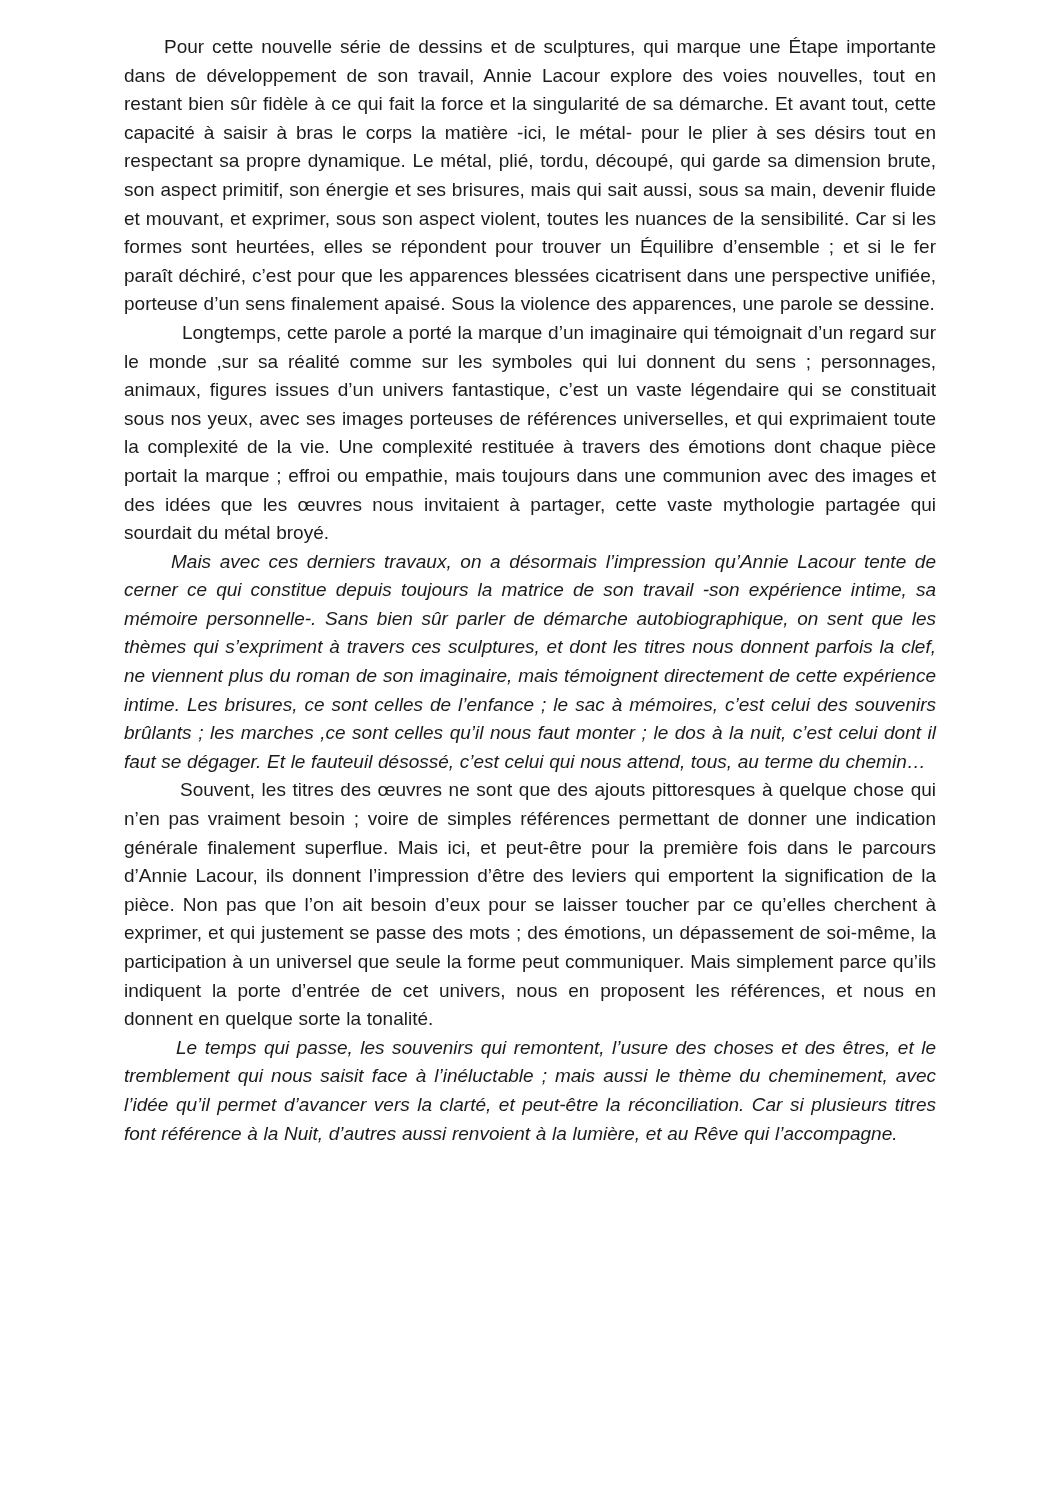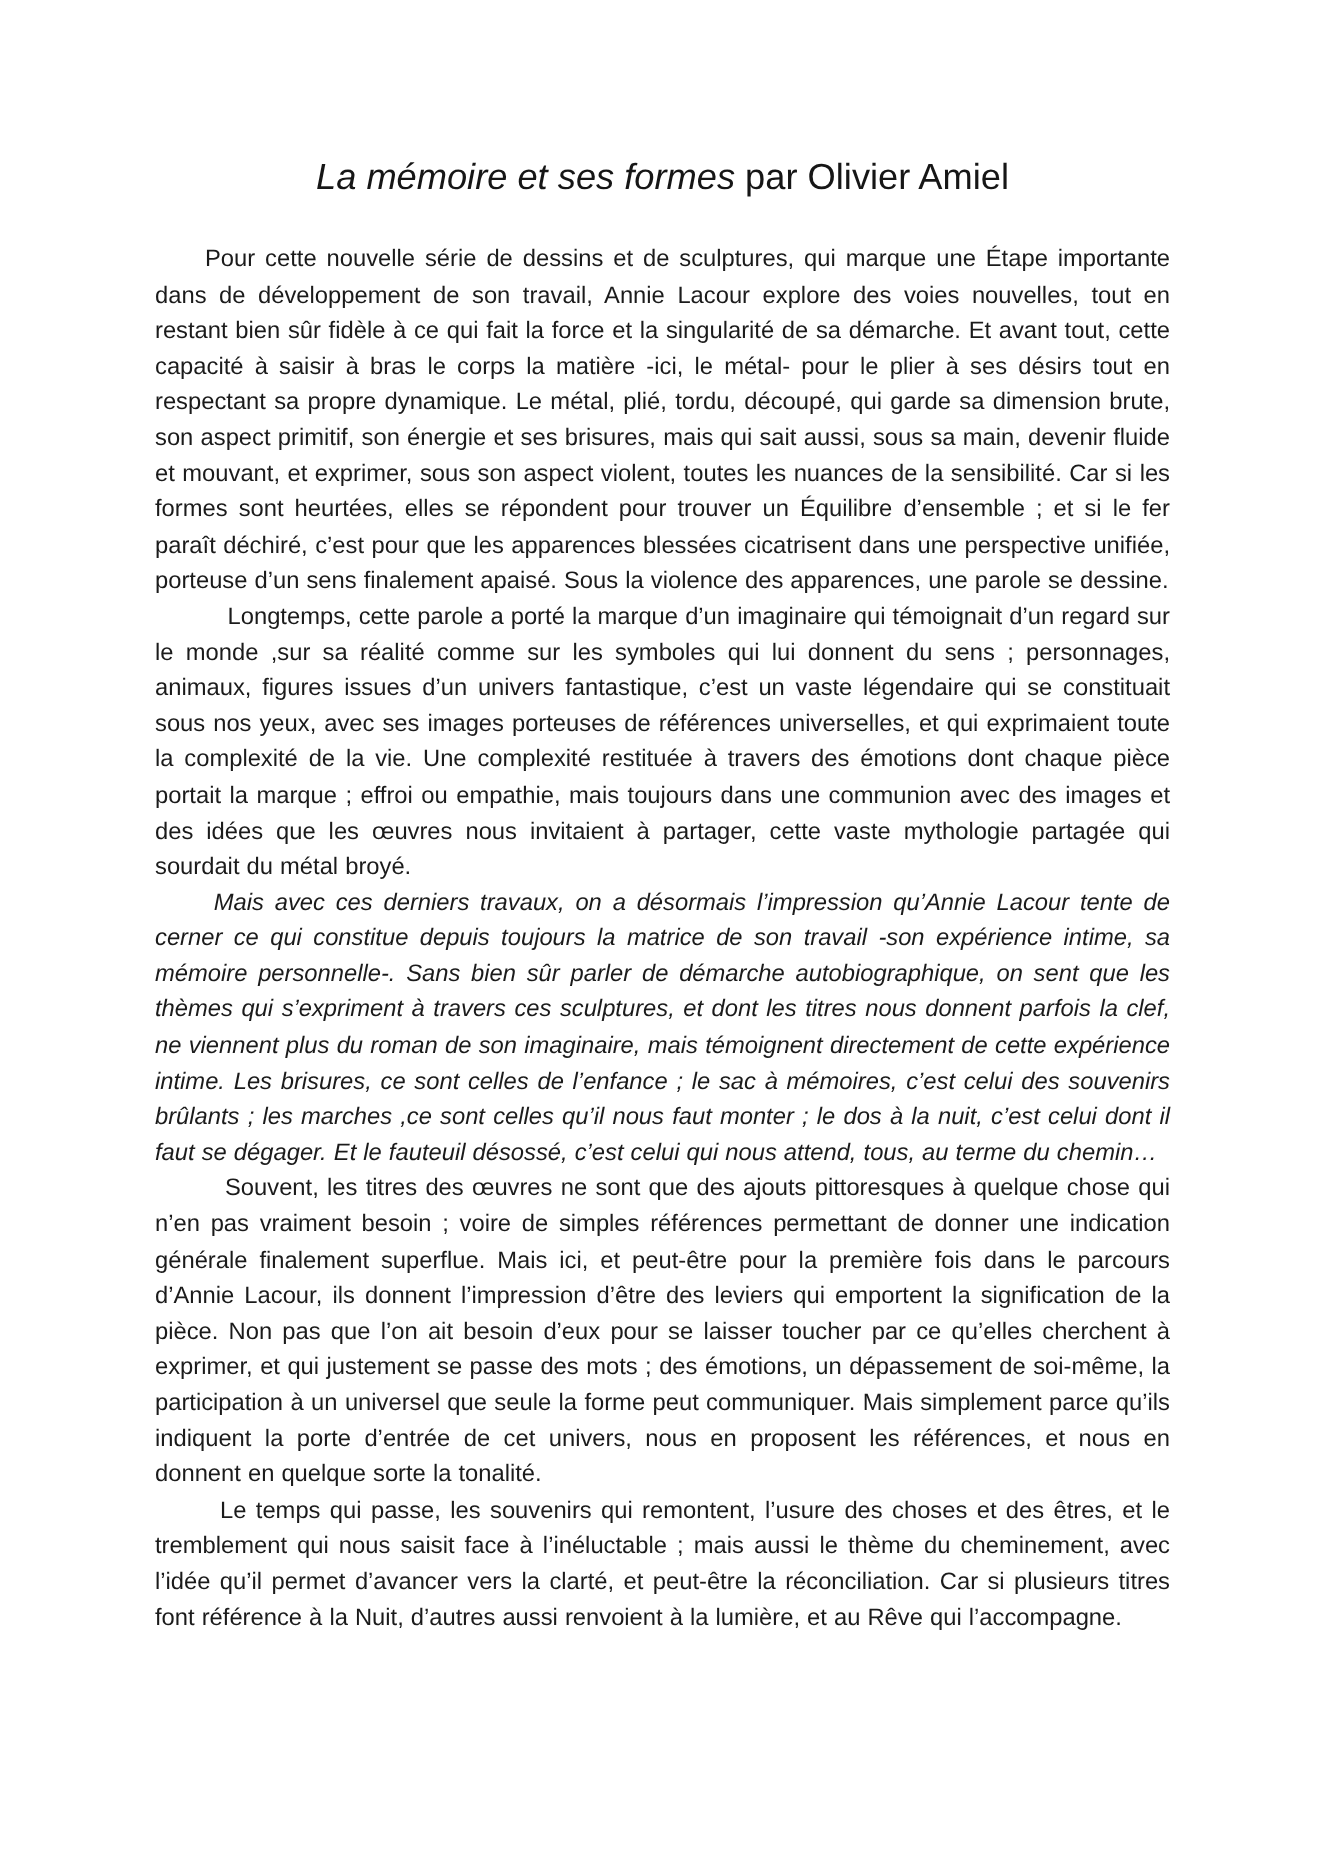--- a/index.html
+++ b/index.html
@@ -43,29 +43,28 @@
     font-size: 19px;
     line-height: 28.6px;
     text-align: justify;
     color: #1b1b1b;
     word-spacing: 0.02em;
   }
   .ind-a { text-indent: 40px; }
   .ind-b { text-indent: 58px; }
   .ind-c { text-indent: 47px; font-style: italic; }
   .ind-d { text-indent: 56px; }
-  .ind-e { text-indent: 52px; }
+  .ind-e { text-indent: 52px; font-style: italic; }
 </style>
 </head>
 <body>
 
 <div class="page">
   <div class="content">
 
-    <h1 class="doc-title"><span class="title-work">La mémoire et ses formes</span><span class="title-byline"> par Olivier Amiel</span></h1>
 
     <div class="doc-body">
       <p class="para ind-a">Pour cette nouvelle série de dessins et de sculptures, qui marque une Étape importante dans de développement de son travail, Annie Lacour explore des voies nouvelles, tout en restant bien sûr fidèle à ce qui fait la force et la singularité de sa démarche. Et avant tout, cette capacité à saisir à bras le corps la matière -ici, le métal- pour le plier à ses désirs tout en respectant sa propre dynamique. Le métal, plié, tordu, découpé, qui garde sa dimension brute, son aspect primitif, son énergie et ses brisures, mais qui sait aussi, sous sa main, devenir fluide et mouvant, et exprimer, sous son aspect violent, toutes les nuances de la sensibilité. Car si les formes sont heurtées, elles se répondent pour trouver un Équilibre d’ensemble ; et si le fer paraît déchiré, c’est pour que les apparences blessées cicatrisent dans une perspective unifiée, porteuse d’un sens finalement apaisé. Sous la violence des apparences, une parole se dessine.</p>
       <p class="para ind-b">Longtemps, cette parole a porté la marque d’un imaginaire qui témoignait d’un regard sur le monde ,sur sa réalité comme sur les symboles qui lui donnent du sens ; personnages, animaux, figures issues d’un univers fantastique, c’est un vaste légendaire qui se constituait sous nos yeux, avec ses images porteuses de références universelles, et qui exprimaient toute la complexité de la vie. Une complexité restituée à travers des émotions dont chaque pièce portait la marque ; effroi ou empathie, mais toujours dans une communion avec des images et des idées que les œuvres nous invitaient à partager, cette vaste mythologie partagée qui sourdait du métal broyé.</p>
       <p class="para ind-c">Mais avec ces derniers travaux, on a désormais l’impression qu’Annie Lacour tente de cerner ce qui constitue depuis toujours la matrice de son travail -son expérience intime, sa mémoire personnelle-. Sans bien sûr parler de démarche autobiographique, on sent que les thèmes qui s’expriment à travers ces sculptures, et dont les titres nous donnent parfois la clef, ne viennent plus du roman de son imaginaire, mais témoignent directement de cette expérience intime. Les brisures, ce sont celles de l’enfance ; le sac à mémoires, c’est celui des souvenirs brûlants ; les marches ,ce sont celles qu’il nous faut monter ; le dos à la nuit, c’est celui dont il faut se dégager. Et le fauteuil désossé, c’est celui qui nous attend, tous, au terme du chemin…</p>
       <p class="para ind-d">Souvent, les titres des œuvres ne sont que des ajouts pittoresques à quelque chose qui n’en pas vraiment besoin ; voire de simples références permettant de donner une indication générale finalement superflue. Mais ici, et peut-être pour la première fois dans le parcours d’Annie Lacour, ils donnent l’impression d’être des leviers qui emportent la signification de la pièce. Non pas que l’on ait besoin d’eux pour se laisser toucher par ce qu’elles cherchent à exprimer, et qui justement se passe des mots ; des émotions, un dépassement de soi-même, la participation à un universel que seule la forme peut communiquer. Mais simplement parce qu’ils indiquent la porte d’entrée de cet univers, nous en proposent les références, et nous en donnent en quelque sorte la tonalité.</p>
       <p class="para ind-e">Le temps qui passe, les souvenirs qui remontent, l’usure des choses et des êtres, et le tremblement qui nous saisit face à l’inéluctable ; mais aussi le thème du cheminement, avec l’idée qu’il permet d’avancer vers la clarté, et peut-être la réconciliation. Car si plusieurs titres font référence à la Nuit, d’autres aussi renvoient à la lumière, et au Rêve qui l’accompagne.</p>
     </div>
 
   </div>

